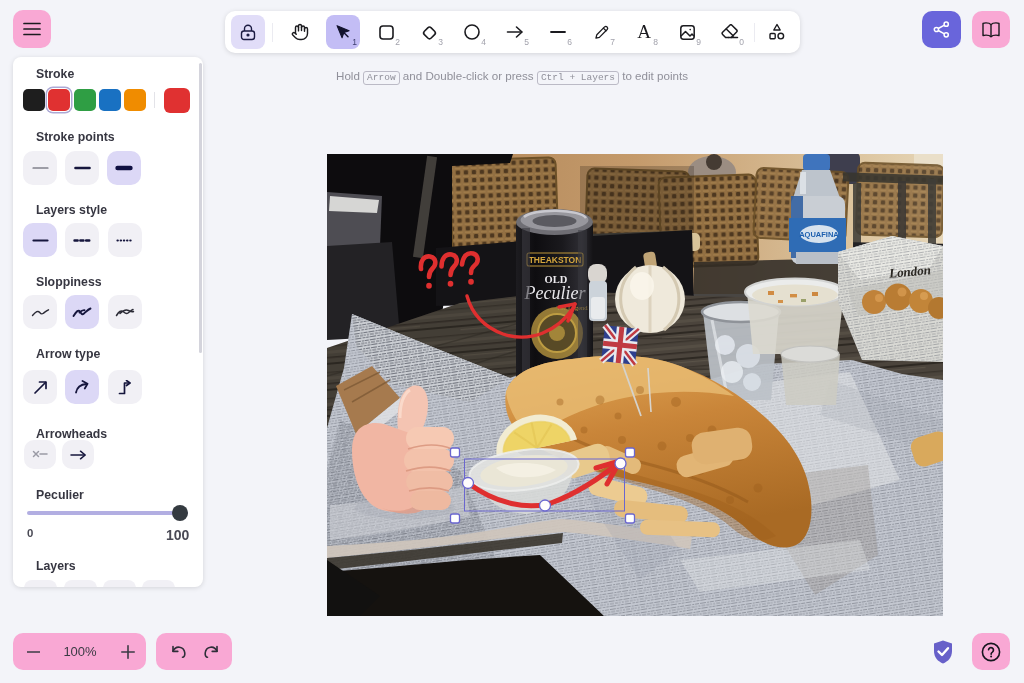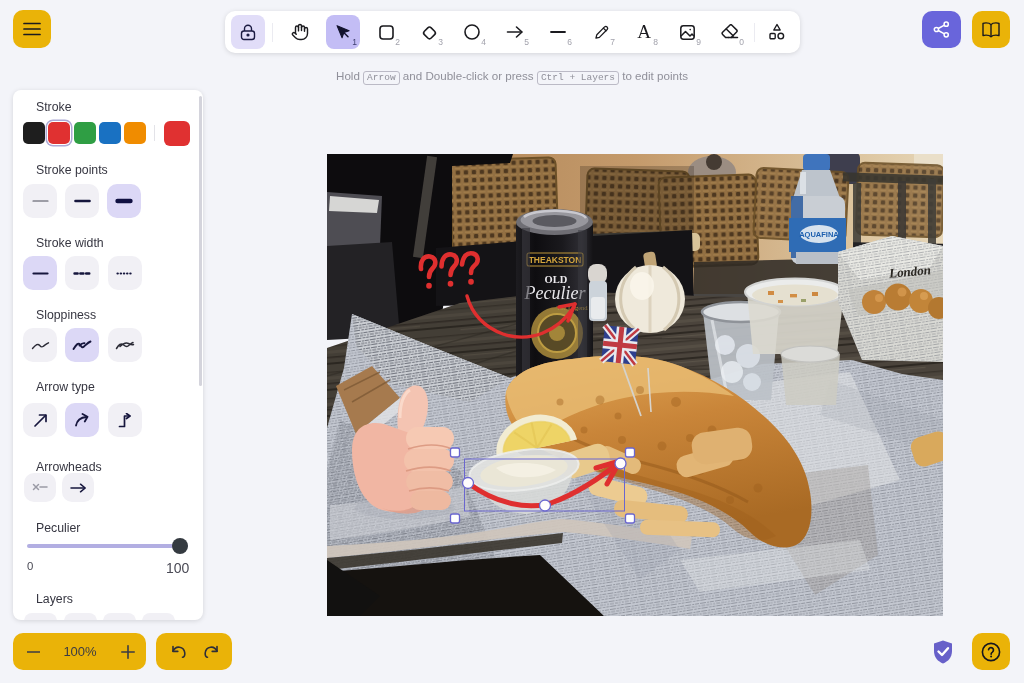--- a/index.html
+++ b/index.html
@@ -1,26 +1,26 @@
 <!DOCTYPE html>
 <html><head>
 <meta charset="utf-8">
 <style>
   * { box-sizing: border-box; margin:0; padding:0; }
   html,body { width:1024px; height:683px; overflow:hidden; }
   body { background:#f3f4f9; font-family:"Liberation Sans",sans-serif; position:relative; }
-  .btn { position:absolute; border-radius:10px; background:#eab308; display:flex; align-items:center; justify-content:center; }
+  .btn { position:absolute; border-radius:10px; background:#f9a8d4; display:flex; align-items:center; justify-content:center; }
   .island { position:absolute; background:#fff; border-radius:10px; box-shadow:0 1px 5px rgba(0,0,0,0.13); }
   
   #toolbar { left:225px; top:11px; width:575px; height:42px; display:flex; align-items:center; }
   .tool { position:absolute; top:4px; width:34px; height:34px; border-radius:8px; display:flex; align-items:center; justify-content:center; }
   .tool .num { position:absolute; right:3px; bottom:2px; font-size:8.5px; color:#a2a2ac; }
   .tdiv { position:absolute; top:12px; width:1px; height:19px; background:#ebebf1; }
   
-  #panel { left:13px; top:90px; width:190px; height:530px; border-radius:8px; overflow:hidden; }
+  #panel { left:13px; top:57px; width:190px; height:530px; border-radius:8px; overflow:hidden;font-weight:bold; }
   .plabel { position:absolute; left:23px; font-size:12.3px; color:#363641; }
   .pbtn { position:absolute; width:34px; height:34px; border-radius:10px; background:#f1f0f5; display:flex; align-items:center; justify-content:center; }
   .sel { background:#dcd8f6; }
   .swatch { position:absolute; width:22px; height:22px; border-radius:5px; top:32px; }
   
   #zoombar { left:13px; top:633px; width:133px; height:37px; border-radius:10px; }
   #undobar { left:156px; top:633px; width:76px; height:37px; border-radius:10px; }
   .zi { position:absolute; top:0; height:37px; display:flex; align-items:center; justify-content:center; color:#3b3b44; }
   kbd { font-family:"Liberation Mono",monospace; font-size:9.5px; border:1px solid #bbbac6; border-radius:3px; padding:0px 3px 1px; color:#90909a; background:transparent; }
   #hint { position:absolute; top:69px; left:0; width:1024px; text-align:center; font-size:11.6px; color:#90909a; }
@@ -491,21 +491,21 @@
       <svg width="17" height="4" viewBox="0 0 17 4">
         <line x1="1.5" y1="2" x2="15.5" y2="2" stroke="#16163d" stroke-width="2.6" stroke-linecap="round"></line>
       </svg>
     </div>
   <div class="pbtn sel" style="left:94px;top:94px;">
       <svg width="18" height="6" viewBox="0 0 18 6">
         <line x1="2.5" y1="3" x2="15.5" y2="3" stroke="#101042" stroke-width="4.4" stroke-linecap="round"></line>
       </svg>
     </div>
 
-  <div class="plabel" style="top:146px;">Stroke width</div>
+  <div class="plabel" style="top:146px;">Layers style</div>
   <div class="pbtn sel" style="left:10px;top:166px;">
       <svg width="17" height="3" viewBox="0 0 17 3">
         <line x1="1.5" y1="1.5" x2="15.5" y2="1.5" stroke="#16163d" stroke-width="2.2" stroke-linecap="round"></line>
       </svg>
     </div>
   <div class="pbtn" style="left:52px;top:166px;">
       <svg width="18" height="3" viewBox="0 0 18 3">
         <line x1="1.5" y1="1.5" x2="16.5" y2="1.5" stroke="#16163d" stroke-width="2.4" stroke-dasharray="3.2 2.6" stroke-linecap="round"></line>
       </svg>
     </div>

